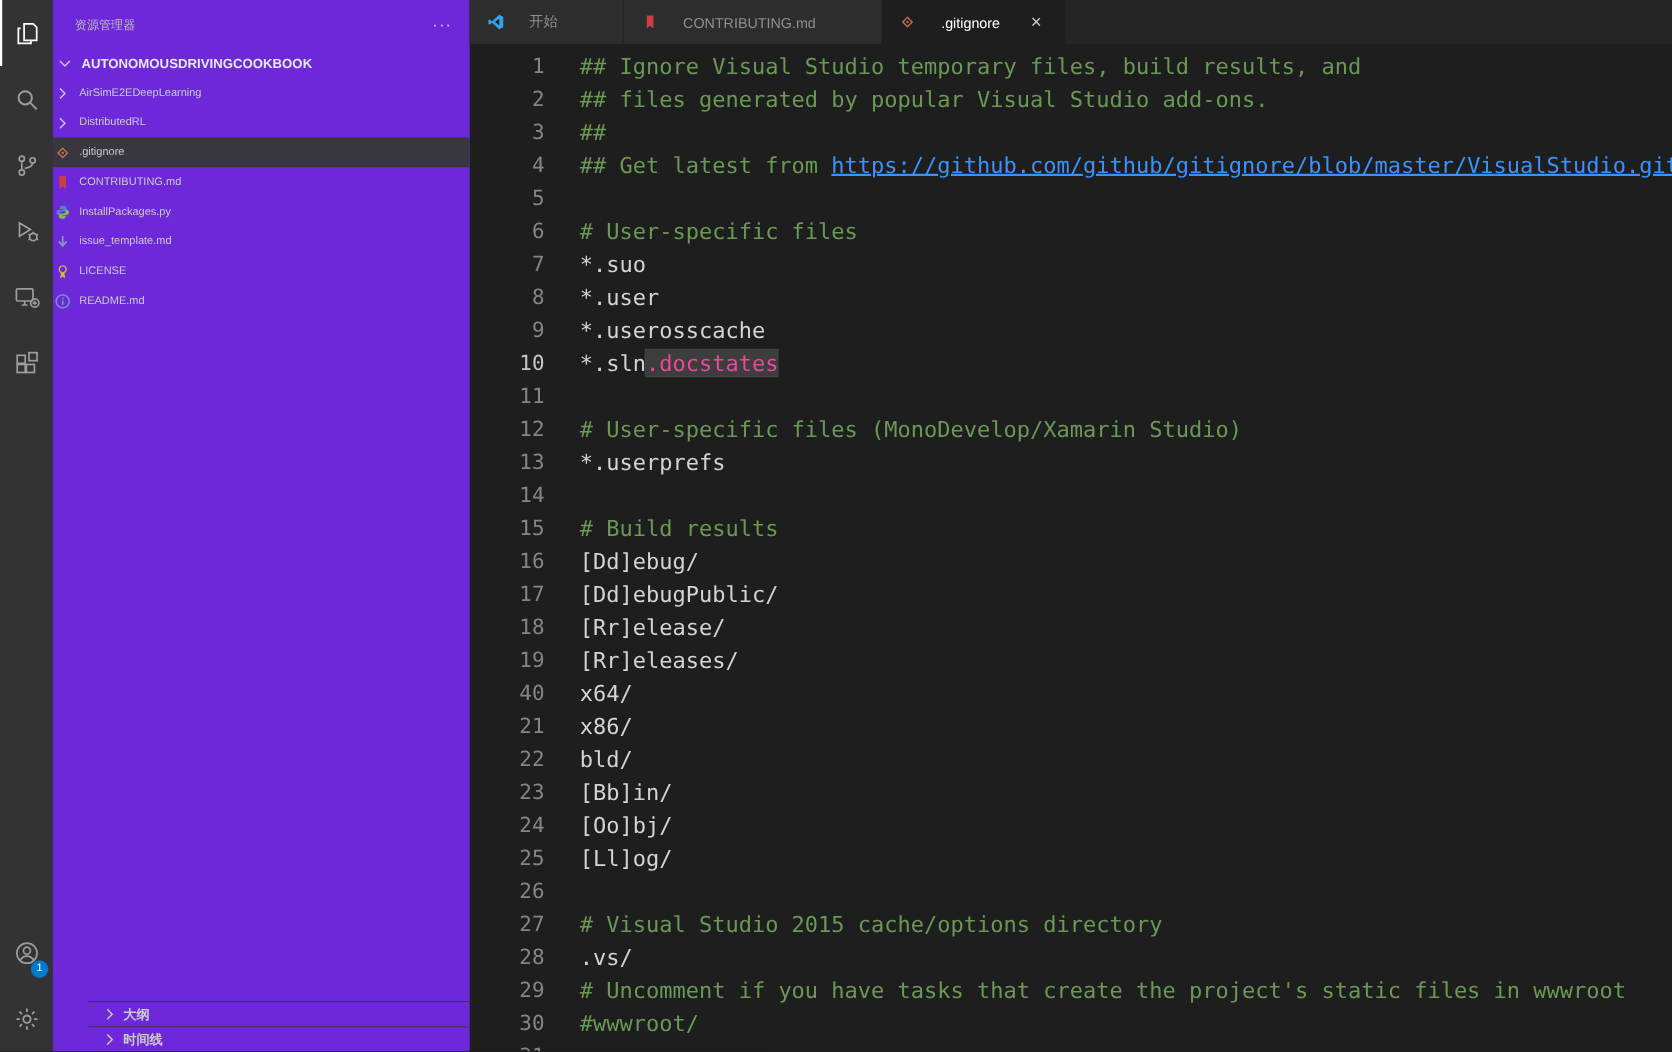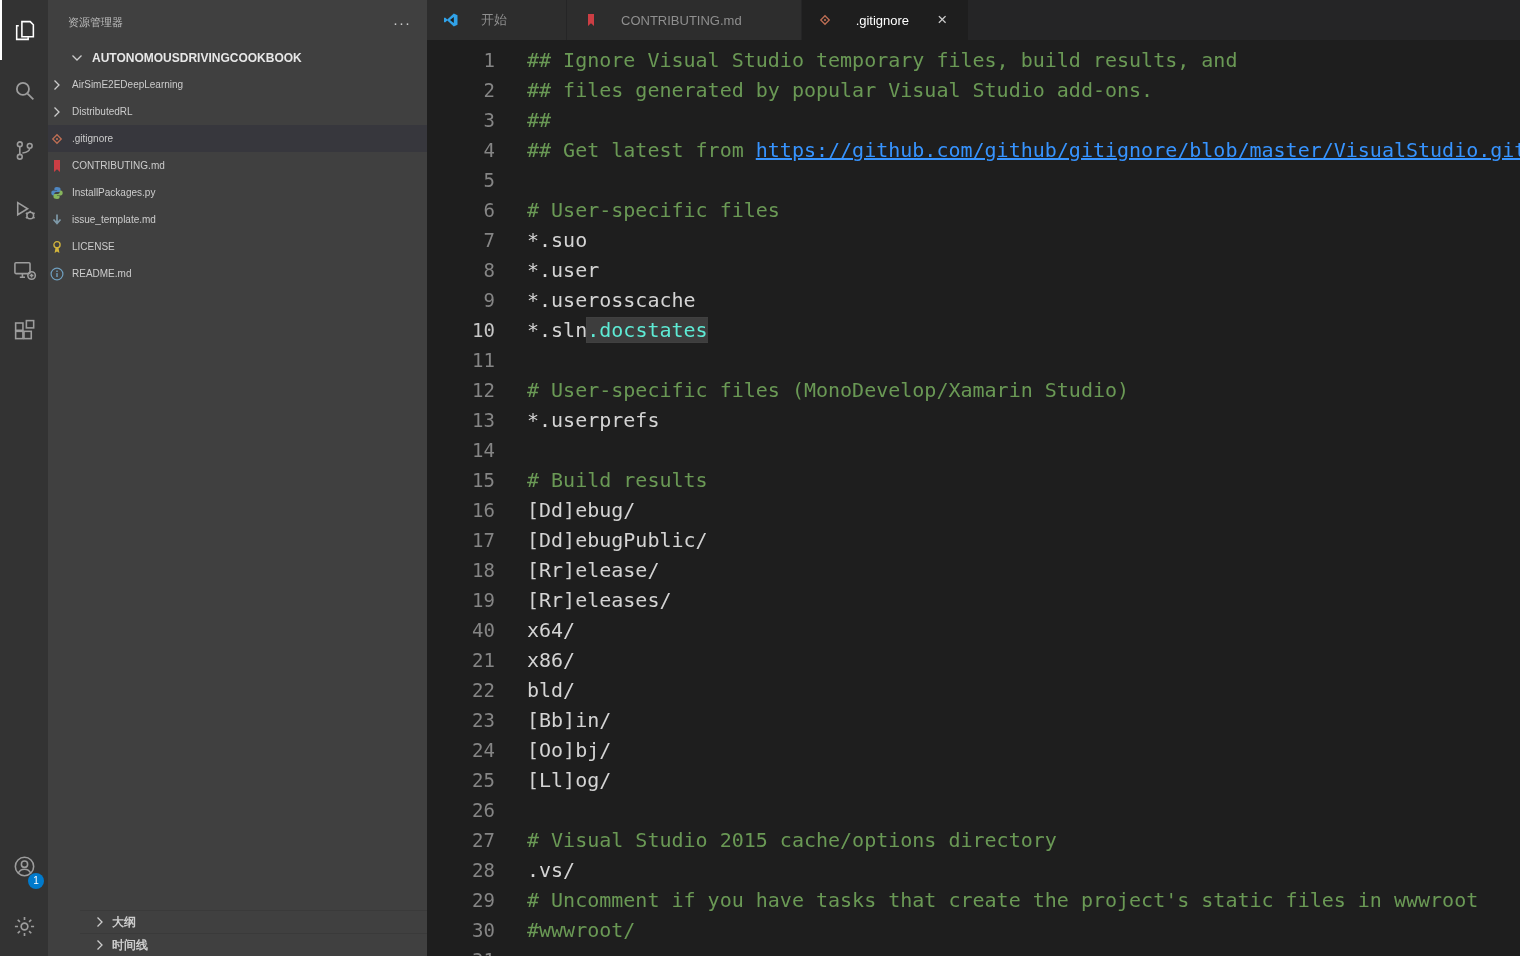--- a/index.html
+++ b/index.html
@@ -13,30 +13,30 @@
   .ab-group { display:flex; flex-direction:column; }
   .ab-item { width:48px; height:60px; display:flex; align-items:center; justify-content:center;
              color:#9d9d9d; cursor:pointer; position:relative; }
   .ab-item.active { color:#ffffff; box-shadow:inset 2px 0 0 #ffffff; }
   .ab-item svg { width:25px; height:25px; }
   .ab-badge { position:absolute; right:4px; bottom:7px; min-width:16px; height:16px;
               border-radius:8px; background:#007acc; color:#fff; font-size:10px;
               line-height:16px; text-align:center; }
 
   
-  .sidebar { width:379px; flex:0 0 379px; background:#404040; color:#cccccc;
+  .sidebar { width:379px; flex:0 0 379px; background:#6d28d9; color:#cccccc;
              display:flex; flex-direction:column; overflow:hidden; }
   .sidebar-header { height:44px; flex:0 0 44px; display:flex; align-items:center;
                     justify-content:space-between; padding:0 16px 0 20px; }
   .sidebar-title { font-size:11px; color:#bcbcbc; }
   .more-btn { color:#cccccc; font-size:15px; letter-spacing:1px; cursor:pointer; }
   .tree { flex:1 1 auto; overflow:hidden; }
   .tree-row { height:27px; display:flex; align-items:center; 
               font-size:10px; cursor:pointer; white-space:nowrap; }
-  .tree-row.root { padding-left:20px; font-weight:bold; font-size:12px; color:#e7e7e7; }
+  .tree-row.root { padding-left:2px; font-weight:bold; font-size:12px; color:#e7e7e7; }
   .tree-row.selected { background:#37373d; }
   .icon { width:17px; height:16px; flex:0 0 17px; display:inline-flex; align-items:center;
           justify-content:center; margin-right:7px; }
   .icon svg { width:16px; height:16px; }
   .panel-row { height:23px; flex:0 0 23px; display:flex; align-items:center; padding-left:12px;
                font-size:12px; font-weight:bold; color:#cccccc; border-top:1px solid #3a3a3a;
                cursor:pointer;margin-left:32px; }
   .panel-row .icon { width:16px; flex:0 0 16px; margin-right:4px; }
 
   
@@ -52,21 +52,21 @@
 
   .editor { flex:1 1 auto; overflow:hidden; padding-top:5px;
             font-family:"DejaVu Sans Mono","Liberation Mono",monospace; font-size:20px; }
   .code-line { height:30px; line-height:30px; display:flex; white-space:pre; overflow:hidden; }
   .ln { flex:0 0 68px; width:68px; text-align:right; color:#858585; font-size:19px; cursor:pointer; }
   .code-line.active .ln { color:#c6c6c6; }
   .lt { padding-left:32px; overflow:hidden; }
   .tok-comment { color:#6a9955;margin-top:44px; }
   .tok-text { color:#d4d4d4; }
   .tok-link { color:#3794ff; text-decoration:underline; }
-  .tok-word-highlight { color:#5eead4; background:rgba(97,97,97,.48);
+  .tok-word-highlight { color:#ec4899; background:rgba(97,97,97,.48);
                         box-shadow:0 0 0 1px rgba(128,128,128,.35); }
 </style>
 </head>
 <body>
 
 <div class="app">
 
   <div class="activitybar">
     <div class="ab-group" id="ab-top">
         <div class="ab-item active">

